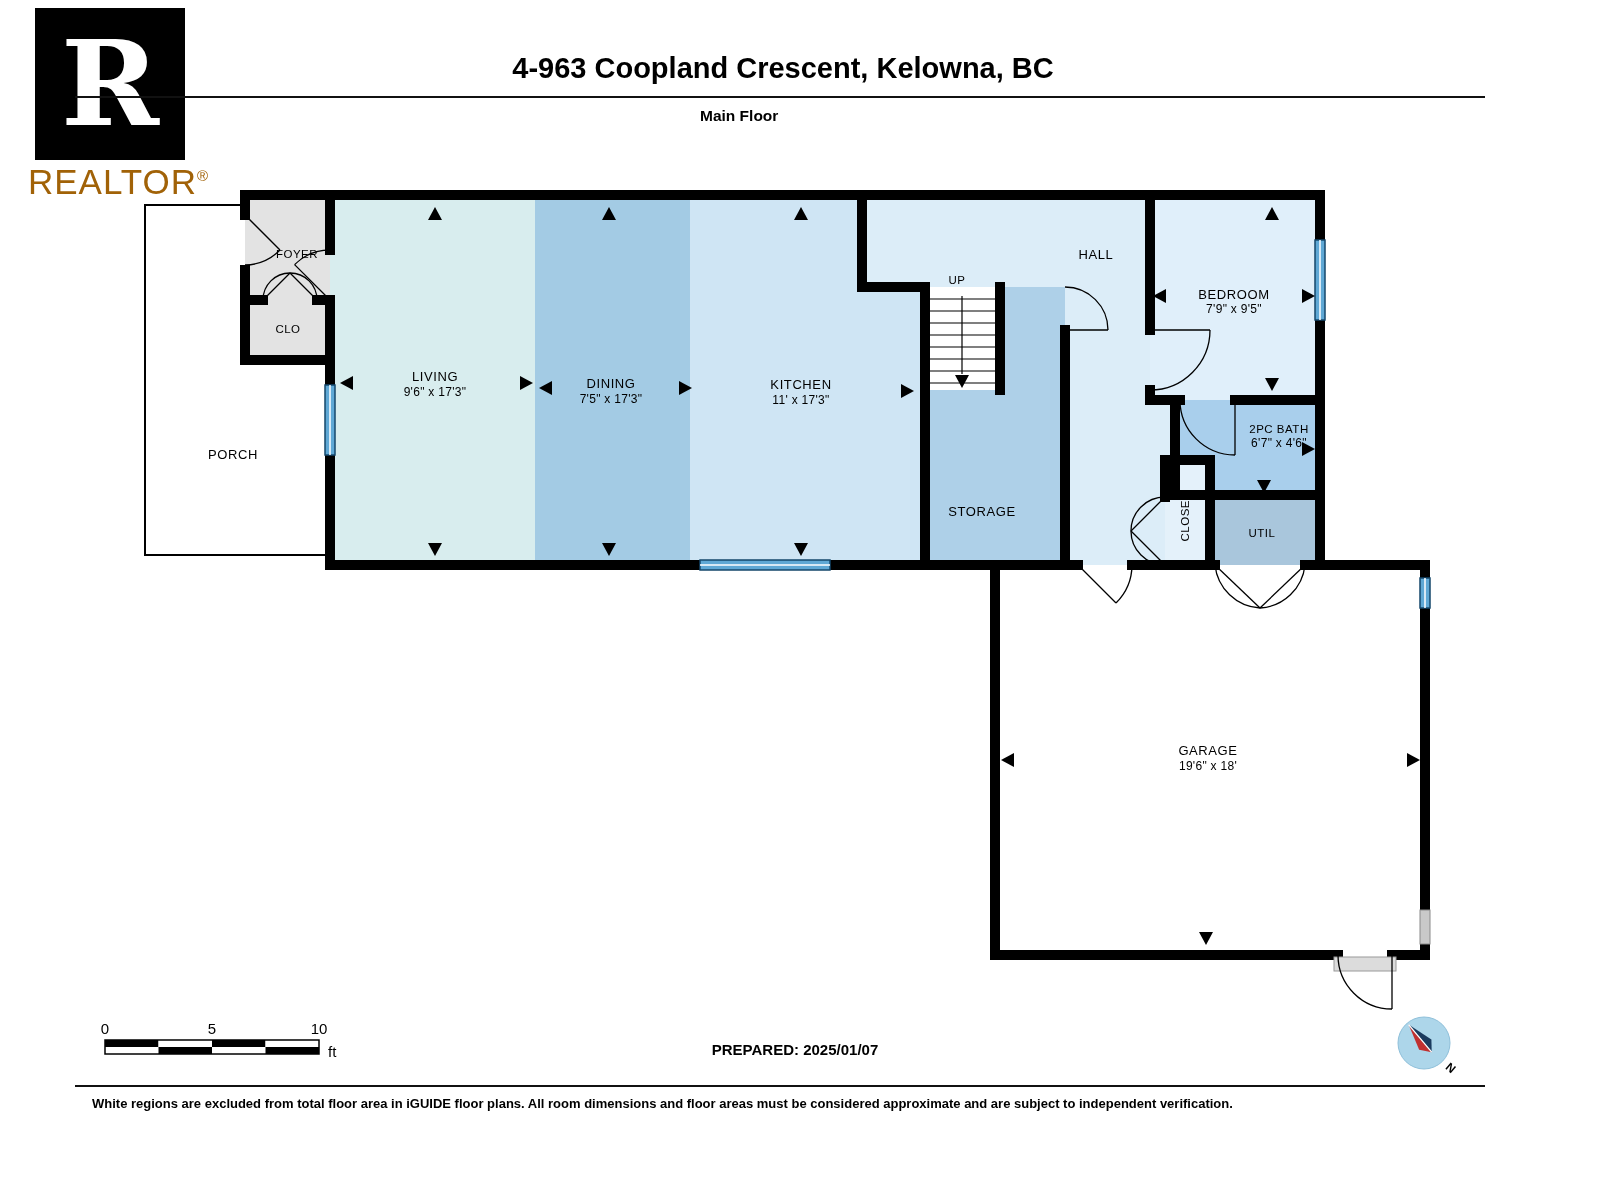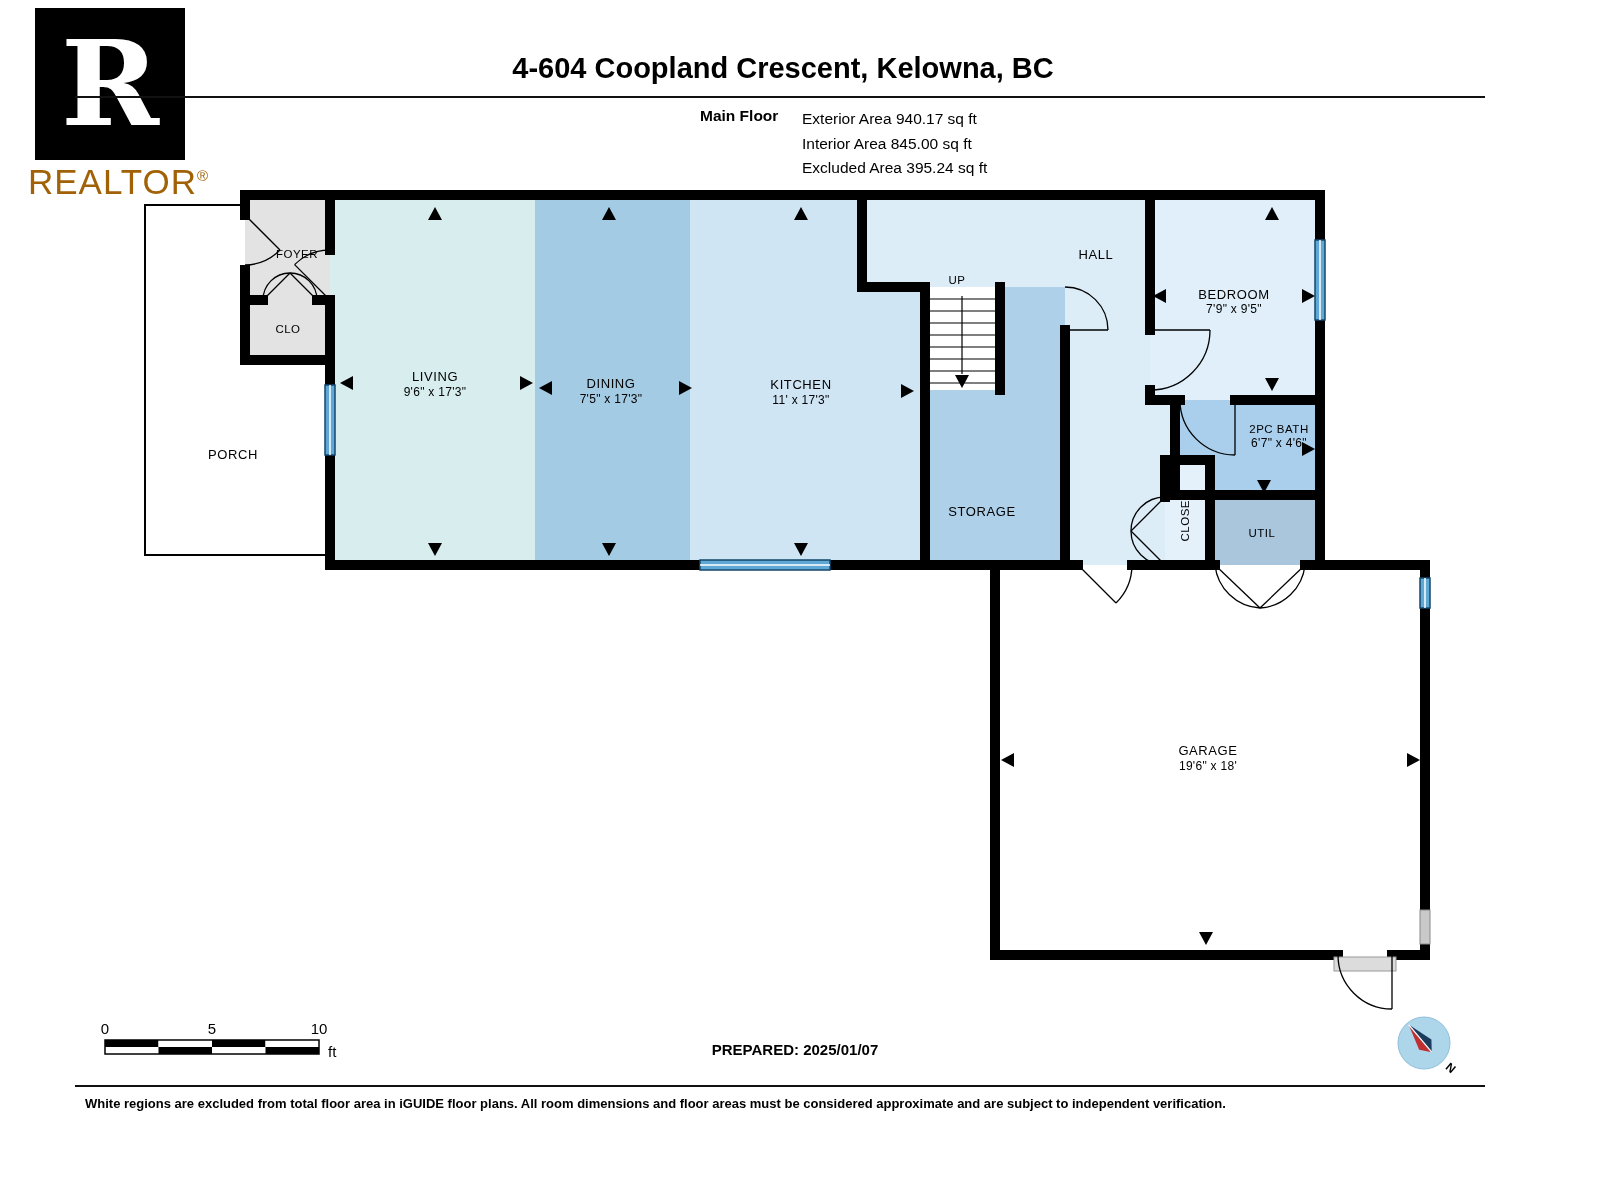--- a/index.html
+++ b/index.html
@@ -10,45 +10,40 @@
               display:flex;align-items:center;justify-content:center;}
   .logo-r{color:#fff;font-family:"DejaVu Serif",serif;font-weight:bold;font-size:118px;line-height:1;}
   .logo-word{left:28px;top:162px;font-size:35px;color:#a16207;letter-spacing:1px;}
   .logo-word sup{font-size:15px;}
   .title{left:0;top:52px;width:1566px;text-align:center;font-size:29px;font-weight:bold;}
   .rule-top{left:75px;top:96px;width:1410px;height:2px;background:#111;}
   .floor-label{left:700px;top:107px;font-size:15.5px;font-weight:bold;text-align:center;}
   .area-lines{left:802px;top:107px;font-size:15.5px;line-height:24.5px;}
   .prepared{left:795px;top:1041px;transform:translateX(-50%);font-size:15px;font-weight:bold;}
   .rule-bottom{left:75px;top:1085px;width:1410px;height:2px;background:#111;}
-  .disclaimer{left:85px;top:1096px;width:1200px;font-size:13px;font-weight:bold;}
+  .disclaimer{left:92px;top:1096px;width:1200px;font-size:13px;font-weight:bold;}
   svg{position:absolute;left:0;top:0;}
   .room-label{font-family:"Liberation Sans",sans-serif;font-size:13px;letter-spacing:.6px;fill:#000;}
   .room-dims{font-family:"Liberation Sans",sans-serif;font-size:12px;letter-spacing:.3px;fill:#000;}
   .small-label{font-family:"Liberation Sans",sans-serif;font-size:11.5px;letter-spacing:.5px;fill:#000;}
   .tick{font-family:"Liberation Sans",sans-serif;font-size:15px;fill:#000;}
 </style>
 </head>
 <body>
 
 <div id="page">
 
   <div class="abs logo-block">
     <div class="logo-r">R</div>
   </div>
   <div class="abs logo-word"><span>REALTOR</span><sup>®</sup></div>
 
-  <div class="abs title">4-604 Coopland Crescent, Kelowna, BC</div>
+  <div class="abs title">4-963 Coopland Crescent, Kelowna, BC</div>
   <div class="abs rule-top"></div>
   <div class="abs floor-label">Main Floor</div>
-  <div class="abs area-lines">
-    <div>Exterior Area 940.17 sq ft</div>
-    <div>Interior Area 845.00 sq ft</div>
-    <div>Excluded Area 395.24 sq ft</div>
-  </div>
 
   <svg width="1600" height="1200" viewBox="0 0 1600 1200">
     <defs>
       <path id="arrow" d="M0,-7 L7,6 L-7,6 Z"></path>
     </defs>
 
     <g stroke="none">
       <rect x="245" y="195" width="85" height="105" fill="#e3e3e3"></rect>
       <rect x="245" y="300" width="85" height="60" fill="#e3e3e3"></rect>
       <rect x="330" y="195" width="205" height="370" fill="#d8edee"></rect>

